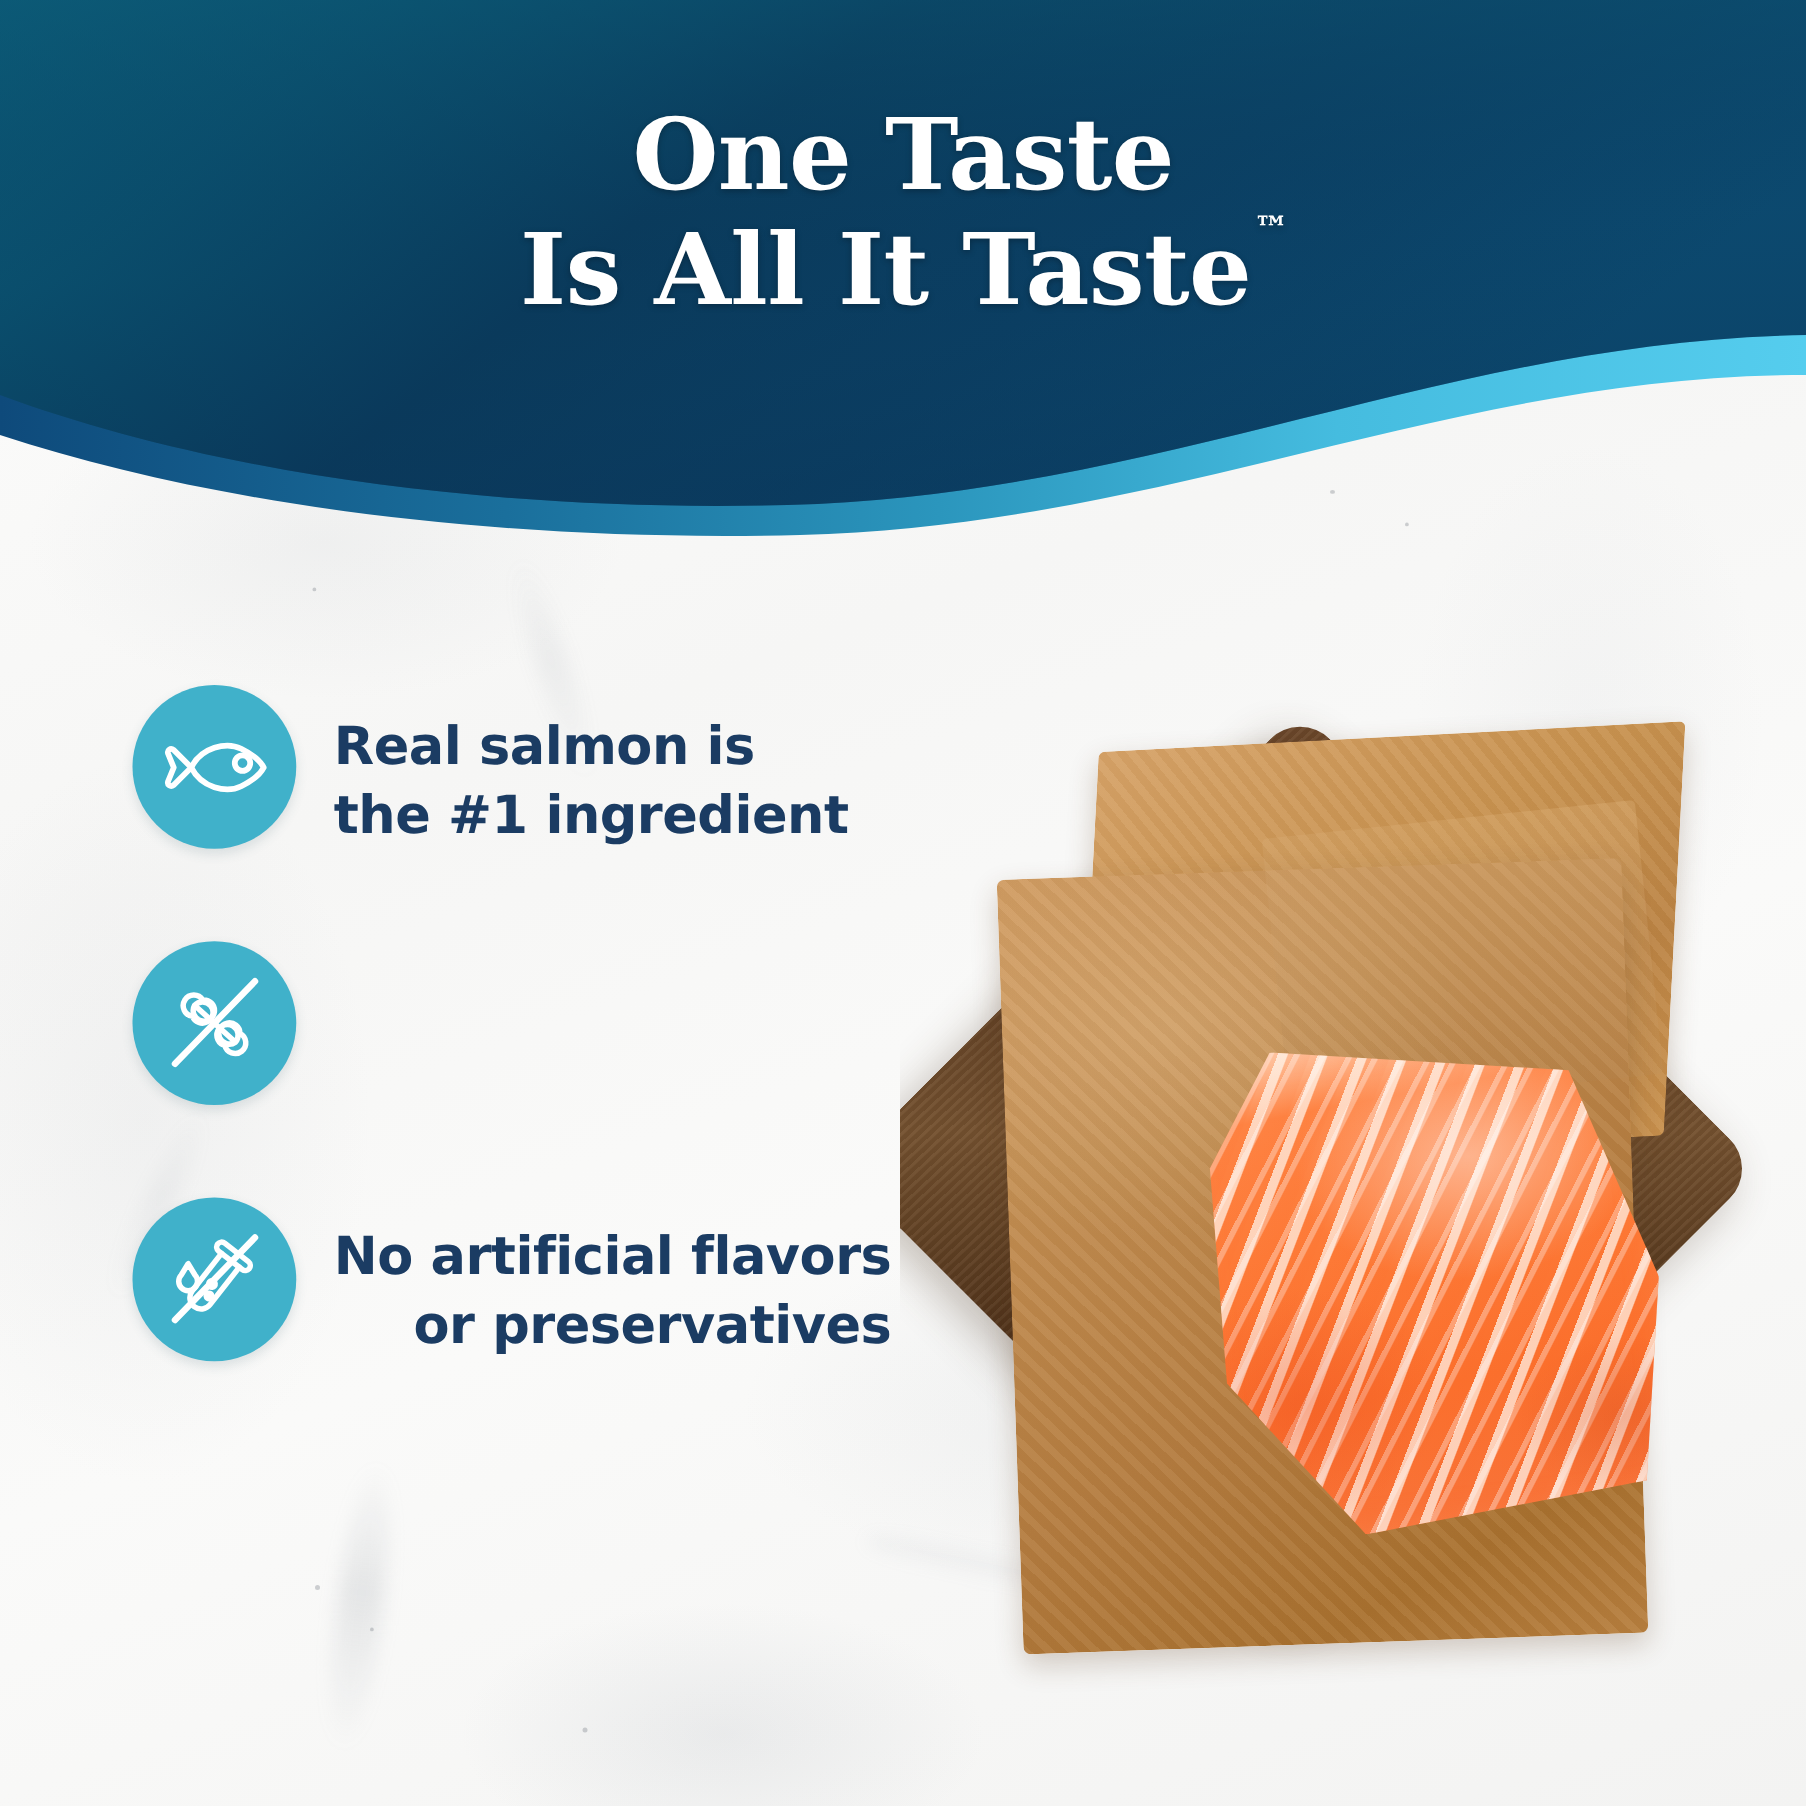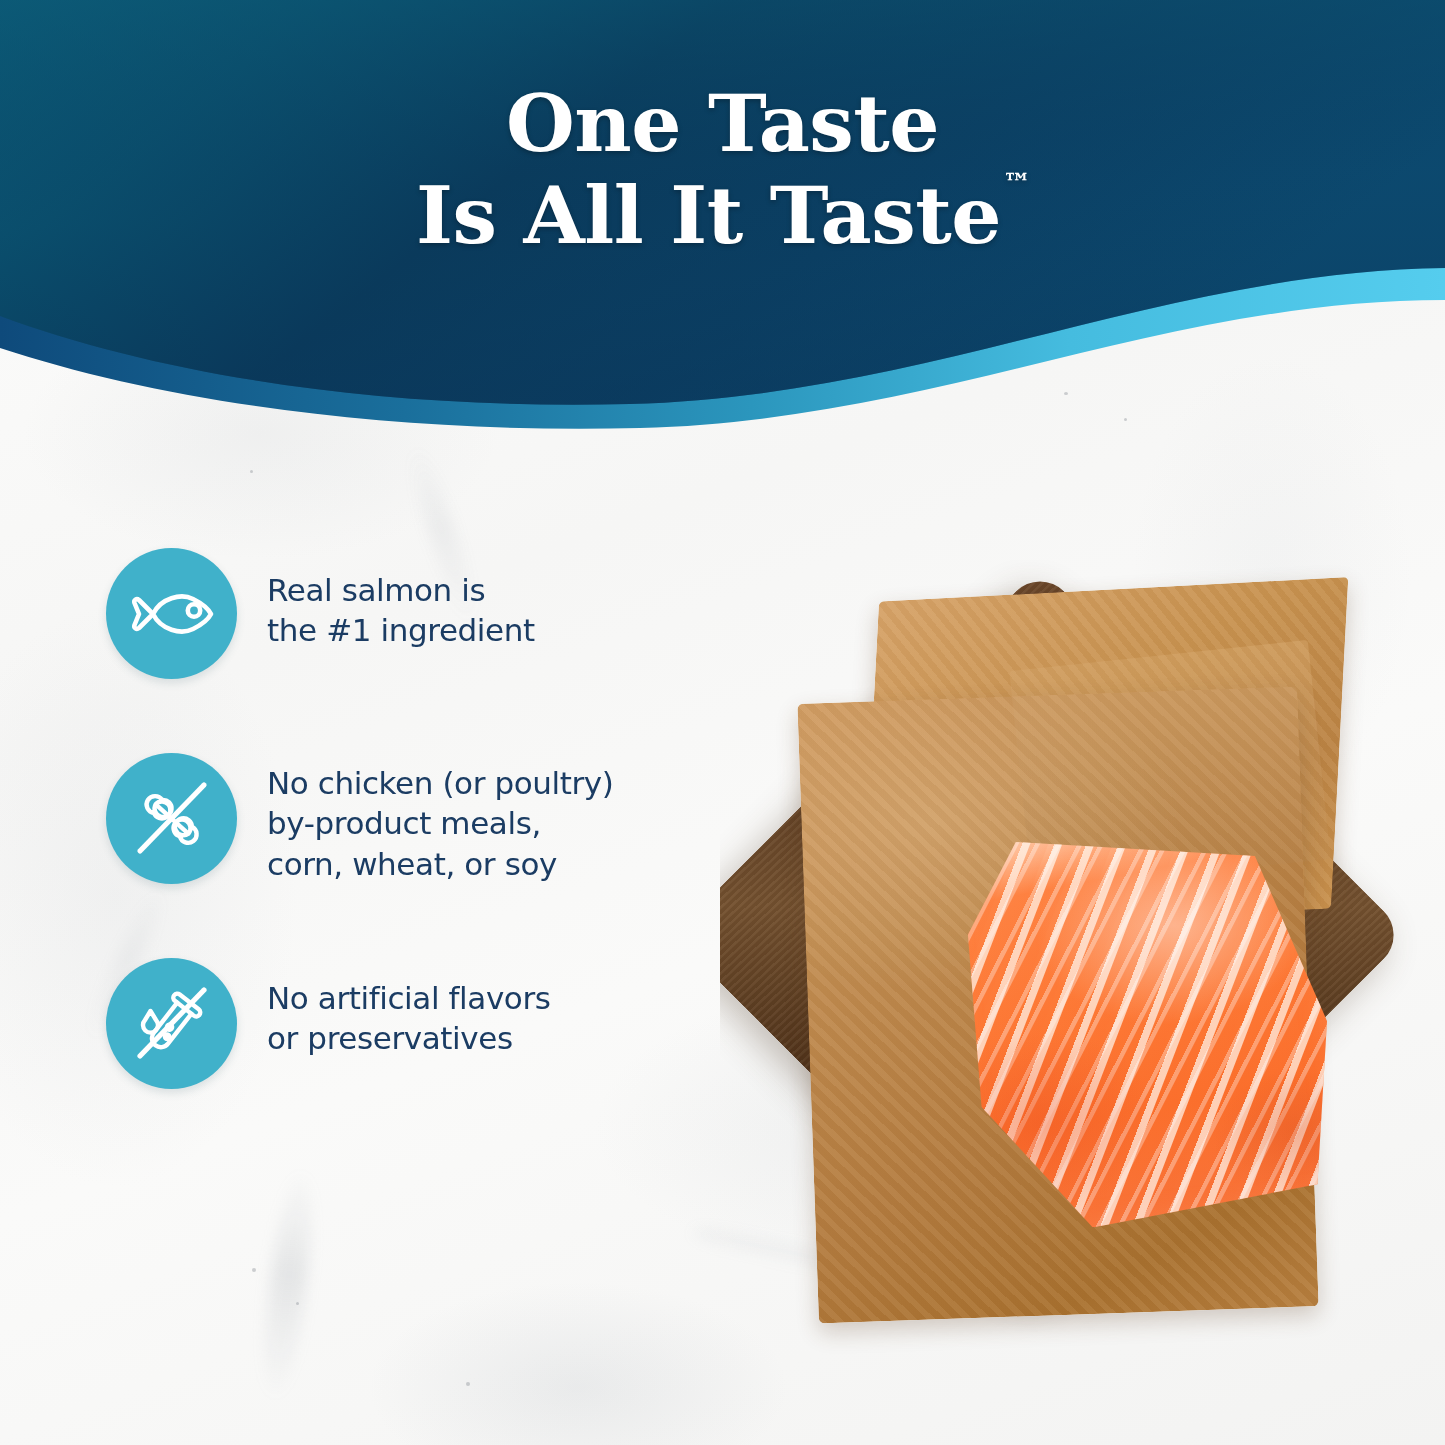--- a/index.html
+++ b/index.html
@@ -188,38 +188,38 @@
     position:absolute;
     left:106px; top:548px;
     width:760px;
     z-index:4;
   }
   .bullet {
     display:flex;
     align-items:flex-start;
     margin-bottom:74px;
   }
-  .bullet:last-child { margin-bottom:12px; }
+  .bullet:last-child { margin-bottom:12px;text-align:right; }
 
   .icon-circle {
     flex:0 0 auto;
     width:131px; height:131px;
     border-radius:50%;
     background:#40b1ca;
     display:flex; align-items:center; justify-content:center;
     box-shadow: 0 4px 9px rgba(60,100,115,0.16);
     margin-right:30px;
   }
   .icon-circle svg { display:block; }
 
   .bullet-text {
     color:#1b3c63;
     font-family:"DejaVu Sans", sans-serif;
-    font-weight:normal;
-    font-size:31px;
+    font-weight:bold;
+    font-size:42px;
     line-height:1.30;
     letter-spacing:-0.4px;
     padding-top:22px;
     white-space:pre-line;
   }
   .b2 .bullet-text { padding-top:10px; }
   .b3 .bullet-text { padding-top:20px; }
 </style>
 </head>
 <body>
@@ -308,23 +308,20 @@
           <svg width="96" height="96" viewBox="0 0 96 96" fill="none" stroke="#ffffff" stroke-width="4.4" stroke-linecap="round" stroke-linejoin="round">
             <g transform="rotate(42 48 48)">
               <path d="M28 48 H68"></path>
               <path d="M28 48 m-2,0 a8.5,8.5 0 1,1 4.6,7.6 a8.5,8.5 0 1,1 -2.6,-15.2 a8.5,8.5 0 1,1 -2,7.6 Z"></path>
               <path d="M68 48 m2,0 a8.5,8.5 0 1,0 -4.6,7.6 a8.5,8.5 0 1,0 2.6,-15.2 a8.5,8.5 0 1,0 2,7.6 Z"></path>
             </g>
             <path d="M16 80 L80 14" stroke-width="5.2"></path>
           </svg>
         </span>
       </div>
-      <div class="bullet-text">No chicken (or poultry)
-by-product meals,
-corn, wheat, or soy</div>
     </div>
 
     <div class="bullet b3">
       <div class="icon-circle">
         <span>
           <svg width="96" height="96" viewBox="0 0 96 96" fill="none" stroke="#ffffff" stroke-width="4.4" stroke-linecap="round" stroke-linejoin="round">
             <g transform="rotate(38 48 48)">
               <path d="M36 20 H60 a4,4 0 0,1 0,8 H36 a4,4 0 0,1 0,-8 Z"></path>
               <path d="M39 28 V66 a9,9 0 0,0 18,0 V28"></path>
               <circle cx="48" cy="52" r="2.6"></circle>

